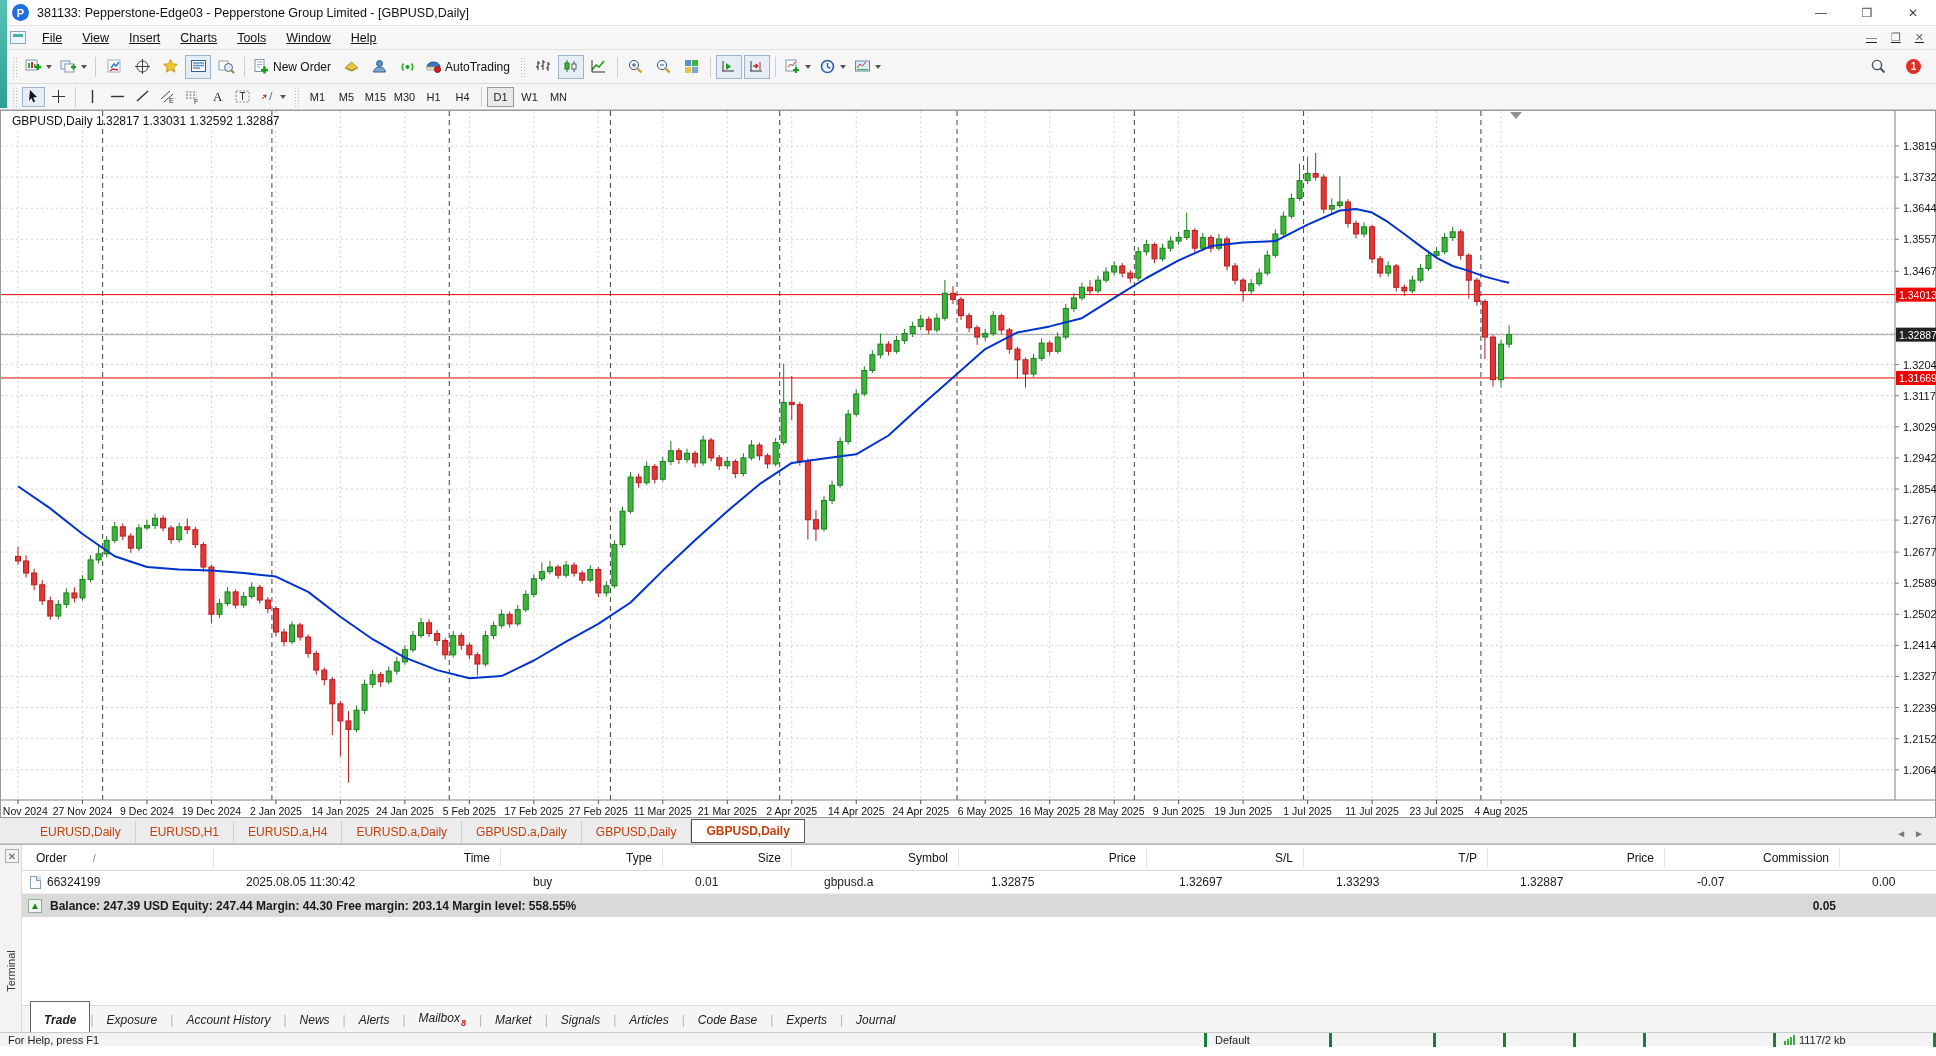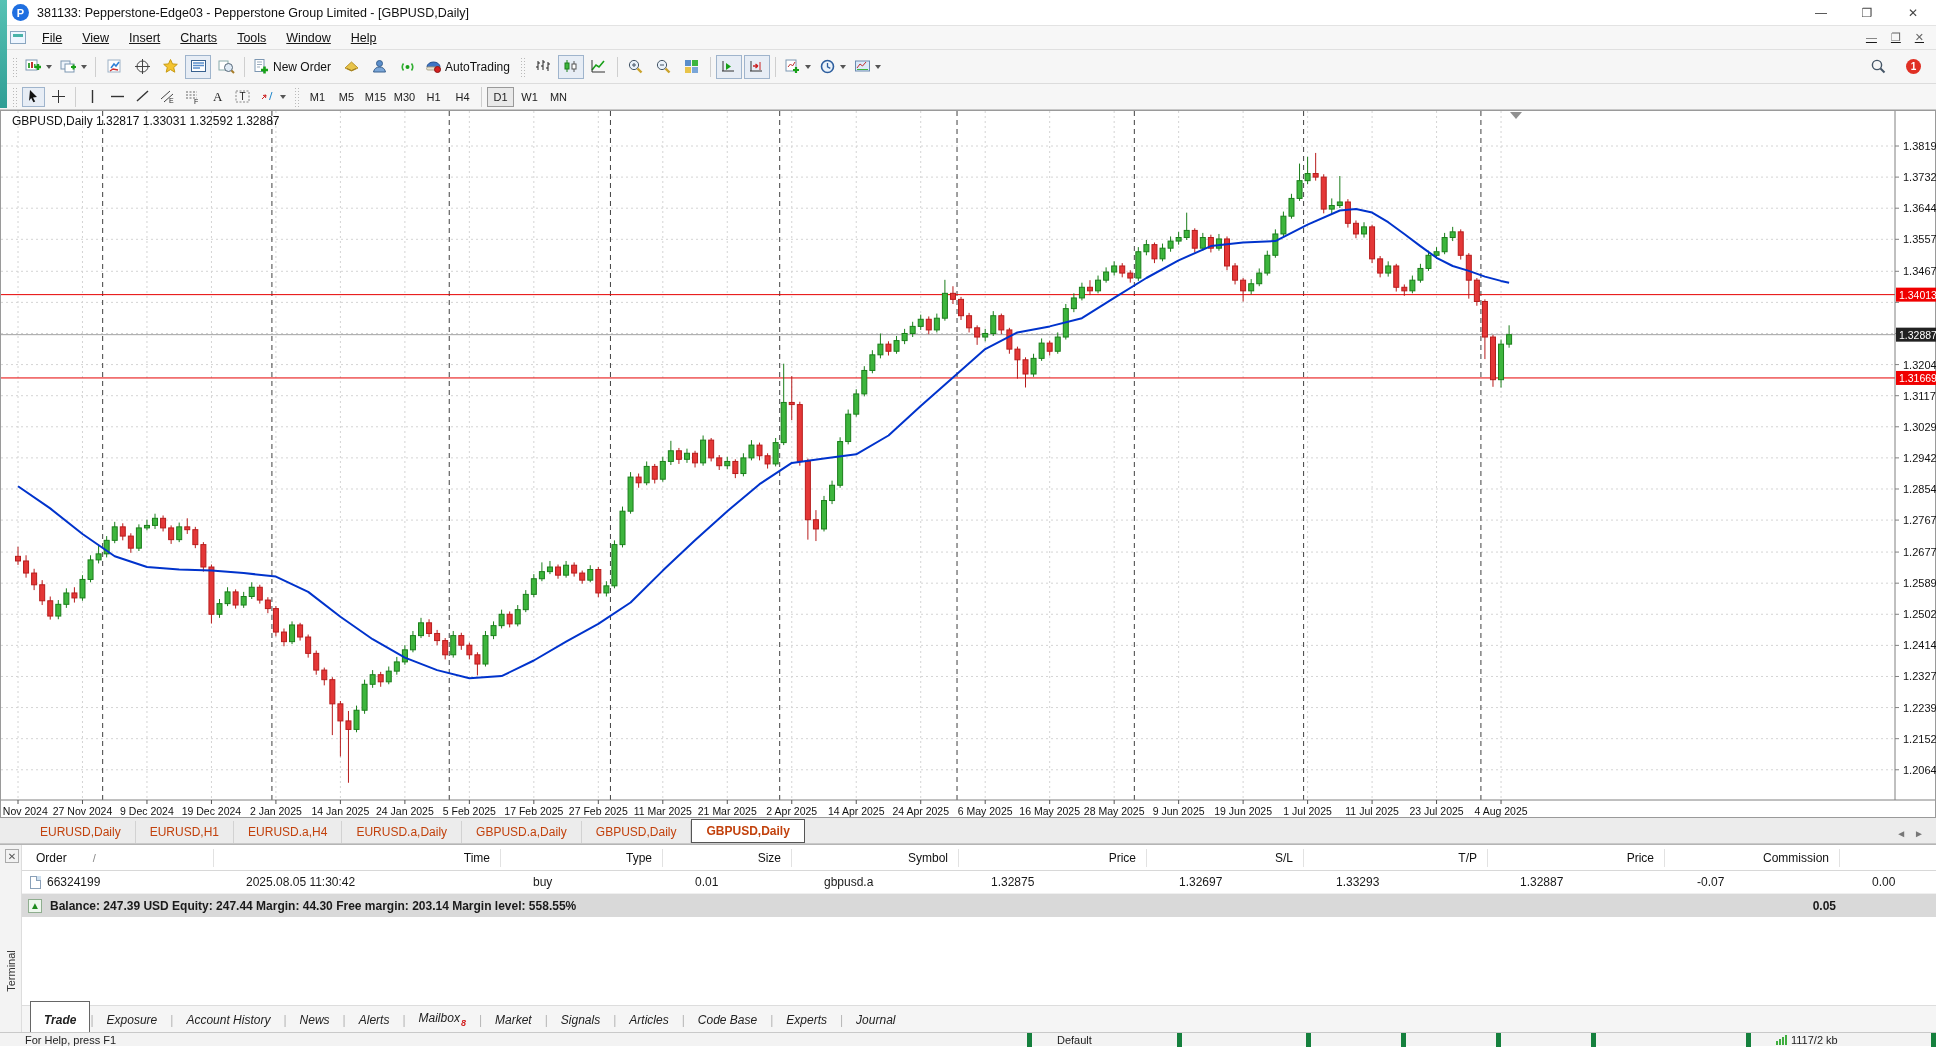--- a/index.html
+++ b/index.html
@@ -88,21 +88,21 @@
   #term-tabs { position:absolute; left:22px; top:160px; width:1914px; height:28px; background:#f5f5f5;
     border-top:1px solid #ddd; display:flex; align-items:center; padding-left:8px; }
   .ttab { padding:11px 13px; font-size:12px; color:#222; position:relative;font-style:italic; }
   .ttab.active { background:#fff; border:1px solid #666; font-weight:bold; }
   .ttab-sep { color:#b5b5b5; }
   .mail-badge { color:#d21f1f; font-size:9px; vertical-align:sub; margin-left:1px; font-weight:bold; }
 
   
   #statusbar { left:0; top:1032px; width:1936px; height:14px; background:#f3f3f3; border-top:1px solid #c9c9c9;
     display:flex; font-size:11px; color:#222; }
-  .scell { border-right:5px solid #15803d; display:flex; align-items:center; padding:0 0; height:14px;margin-left:25px; }
+  .scell { border-right:3px solid #15803d; display:flex; align-items:center; padding:0 8px; height:14px; }
   .scell.grow { flex:1; }
   .bars-ico { display:flex; align-items:flex-end; gap:1px; margin-right:4px; }
   .bars-ico i { width:2px; background:#3fae3f; display:block; }
 
   
   #taskbar { left:0; top:1046px; width:1936px; height:10px; background:#151a24; overflow:hidden; display:flex; align-items:flex-start; }
   .tb-ico { width:16px; height:14px; margin:1px 12px 0 12px; border-radius:2px; }
   .tb-slot { background:#2a3346; padding:0 6px; margin-top:0; height:10px; display:flex; align-items:flex-start; }
   #task-time { margin-left:auto; color:#fff; font-size:10px; padding-right:16px; line-height:11px; }
 </style>

